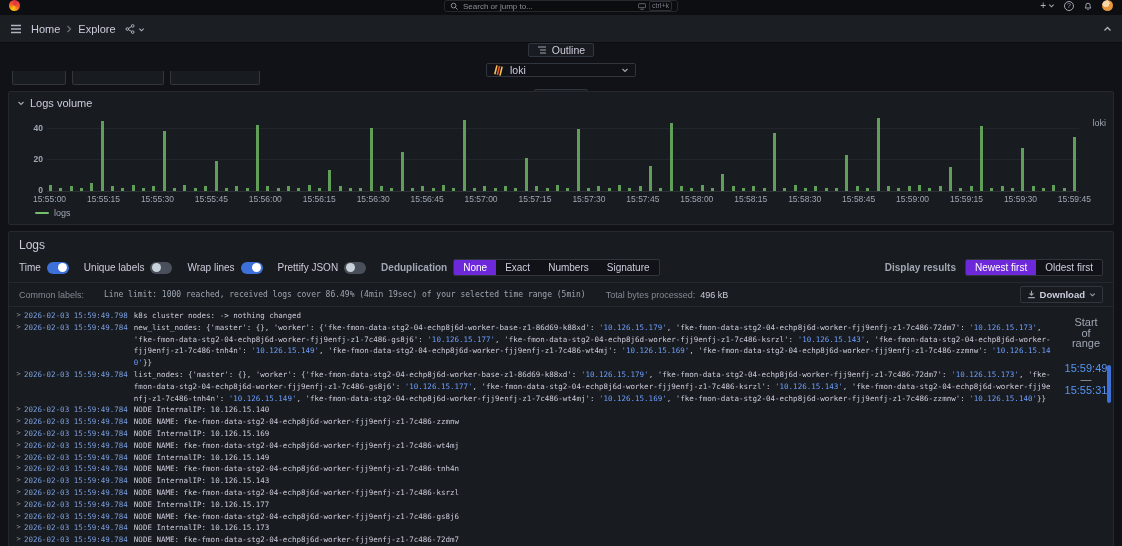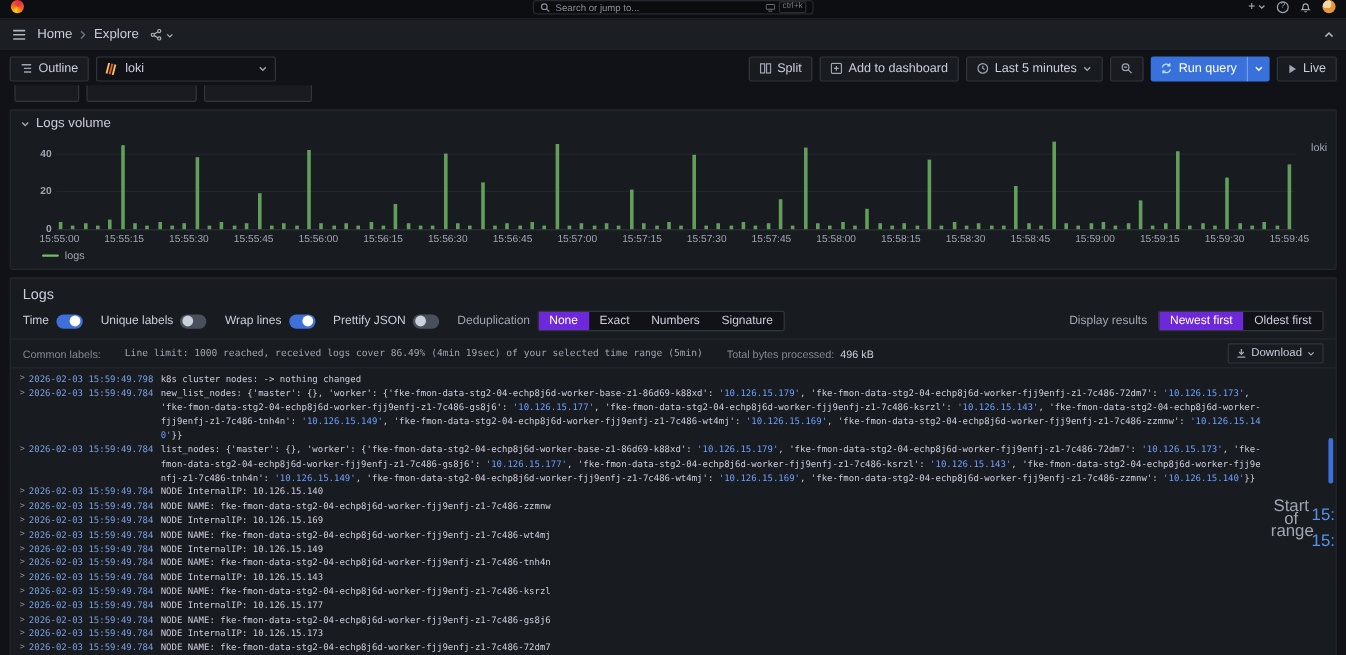--- a/index.html
+++ b/index.html
@@ -31,21 +31,21 @@
 
   
   .navrow { height:27px; background:#1b1e23; border-bottom:1px solid #0c0d10;
     display:flex; align-items:center; padding:0 10px; gap:9px; }
   .navrow .crumb { display:flex; align-items:center; gap:6px; font-size:11px; color:#ccccdc; }
   .crumb-sep { color:#6e7480; }
   .iconbtn { display:flex; align-items:center; gap:3px; color:#aeb4bd; cursor:pointer; }
   .nav-spacer { flex:1; }
 
   
-  .toolbar { height:28px; display:flex; align-items:center; gap:6px; padding:0 8px; background:#111217; }
+  .toolbar { height:28px; display:flex; align-items:center; gap:6px; padding:0 8px; background:#111217;flex-direction:column; }
   .btn { display:inline-flex; align-items:center; gap:5px; height:21px; padding:0 8px;
     background:#181b1f; border:1px solid #31363e; border-radius:2px;
     color:#ccccdc; font-size:10.5px; cursor:pointer; white-space:nowrap; }
   .ds-picker { height:21px; width:150px; background:#111217; border:1px solid #31363e; border-radius:2px;
     display:flex; align-items:center; gap:6px; padding:0 6px; font-size:10.5px; cursor:pointer; }
   .ds-picker .cd { margin-left:auto; color:#9fa7b3; }
   .tool-spacer { flex:1; }
   .run { display:flex; height:21px; background:#3871dc; border-radius:2px; overflow:hidden;
     color:#fff; cursor:pointer;justify-content:center; }
   .run .main { display:flex; align-items:center; gap:5px; padding:0 8px; font-size:10.5px; }
@@ -81,46 +81,46 @@
   
   .pl { margin-top:6px; height:317px; display:flex; flex-direction:column; overflow:hidden; }
   .pl-title { padding:6px 10px 2px; font-size:12px; color:#ccccdc; }
   .controls { display:flex; align-items:center; gap:15px; padding:5px 10px 6px; font-size:10px; }
   .ctl { display:flex; align-items:center; gap:6px; }
   .ctl-label { color:#ccccdc; }
   .switch { width:22px; height:12px; border-radius:7px; background:#4a505b; position:relative; cursor:pointer; flex:none; }
   .switch .knob { position:absolute; top:1.5px; left:2px; width:9px; height:9px; border-radius:50%; background:#c9d1da; }
   .switch.on { background:#3d71d9; }
   .switch.on .knob { left:11px; background:#fff; }
-  .dim { color:#9fa7b3; }
+  .dim { color:#9fa7b3;font-weight:bold; }
   .pills { display:flex; border:1px solid #31363e; border-radius:2px; background:#111217; overflow:hidden; }
   .pill { padding:2px 9px; font-size:10px; color:#ccccdc; background:transparent; border:0;
     font-family:inherit; cursor:pointer; }
   .pill.sel { background:#6d28d9; color:#fff; }
   .controls-right { margin-left:auto; display:flex; align-items:center; gap:9px; }
 
   .meta { display:flex; align-items:center; gap:20px; padding:3px 10px;
     border-top:1px solid #25282e; border-bottom:1px solid #25282e;
     font-size:9px; color:#848a94; min-height:24px; }
   .meta-group { display:flex; align-items:center; gap:5px; white-space:nowrap; overflow:hidden; }
   .meta-val { color:#9fa7b3; font-family:"DejaVu Sans Mono", monospace; font-size:8px; }
   .meta .white { color:#ccccdc; }
-  .dl-btn { margin-left:auto; height:17px; font-size:9.5px; gap:4px; padding:0 6px; flex:none; }
+  .dl-btn { margin-left:auto; height:17px; font-size:9.5px; gap:4px; padding:0 6px; flex:none;font-weight:bold; }
 
   .logbody { flex:1; display:flex; position:relative; overflow:hidden; }
   .logrows { flex:1; padding:3px 0 0 4px; font-family:"DejaVu Sans Mono", monospace;
     font-size:7.5px; line-height:11.8px; overflow:hidden; }
   .log-row { display:flex; }
   .log-row .chev { width:11px; flex:none; text-align:center; color:#8e939b; font-size:7px; cursor:pointer; }
   .log-row .ts { color:#7b9fe0; white-space:pre; flex:none; margin-right:6px; }
   .log-row .msg { color:#ccccdc; word-break:break-all; padding-right:6px; }
   .msg .ip { color:#6e9fff; }
 
-  .lognav { width:54px; flex:none; position:relative; display:flex; flex-direction:row;
-    align-items:center; padding-top:10px; font-size:14px; color:#9fa7b3; }
+  .lognav { width:54px; flex:none; position:relative; display:flex; flex-direction:column;
+    align-items:center; padding-top:10px; font-size:11px; color:#9fa7b3; }
   .range-label { width:34px; text-align:center; line-height:10.5px; }
   .navtimes { margin-top:14px; text-align:center; line-height:11px; color:#5794f2; }
   .navtimes .sep { color:#9fa7b3; }
   .nav-scrollbar { position:absolute; right:2px; top:58px; width:4px; height:38px;
     background:#3d71d9; border-radius:2px; cursor:grab; }
 </style>
 </head>
 <body>
 
 <header class="topbar">

